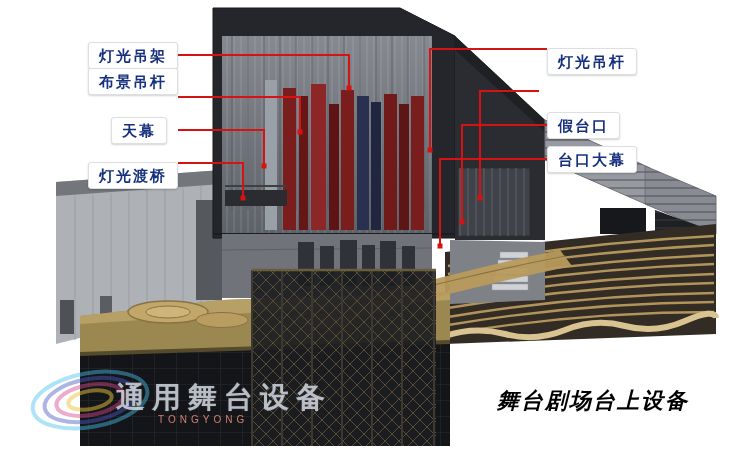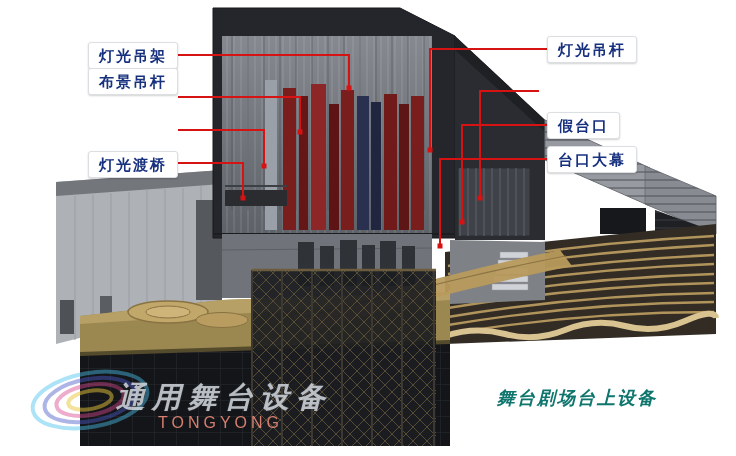--- a/index.html
+++ b/index.html
@@ -19,38 +19,37 @@
     font-weight:bold;
     letter-spacing:2px;
     line-height:1;
     padding:5px 10px 5px 10px;
     white-space:nowrap;
     z-index:5;
     text-align:right;
   }
   .caption{
     position:absolute;left:497px;top:386px;
-    color:#0f766e;
+    color:#000000;
     font-family:"DejaVu Serif","Liberation Serif",serif;
-    font-size:18px;font-weight:bold;font-style:italic;
+    font-size:22px;font-weight:bold;font-style:italic;
     letter-spacing:2px;white-space:nowrap;z-index:6;
   }
   .watermark{position:absolute;left:18px;top:366px;width:330px;height:80px;z-index:4;pointer-events:none;}
   .wm-logo{position:absolute;left:0;top:0;}
   .wm-text{
     position:absolute;left:98px;top:12px;
     color:rgba(214,220,226,0.82);
     font-size:29px;font-weight:600;letter-spacing:7px;white-space:nowrap;
     text-shadow:0 0 2px rgba(120,126,132,0.35);
-    font-style:italic;
   }
   .wm-sub{
     position:absolute;left:140px;top:48px;
     color:rgba(233,138,120,0.9);
-    font-size:16px;letter-spacing:4px;white-space:nowrap;
+    font-size:10px;letter-spacing:4px;white-space:nowrap;
   }
 </style>
 </head>
 <body>
 
 <div id="stage-diagram">
 
   <svg id="scene" viewBox="0 0 736 456">
     <defs>
       <linearGradient id="wallG" x1="0" y1="0" x2="0" y2="1">
@@ -229,23 +228,24 @@
       <rect x="240.5" y="195.5" width="5" height="5"></rect>
       <rect x="427.5" y="147.5" width="5" height="5"></rect>
       <rect x="477.5" y="195.5" width="5" height="5"></rect>
       <rect x="459.5" y="219.5" width="5" height="5"></rect>
       <rect x="437.5" y="243.5" width="5" height="5"></rect>
     </g>
   </svg>
 
   <div class="label" style="left:88px;top:42px">灯光吊架</div>
   <div class="label" style="left:88px;top:68px">布景吊杆</div>
-  <div class="label" style="left:88px;top:151px">灯光渡桥</div>
-
-  <div class="label" style="left:547px;top:36px">灯光吊杆</div>
+  <div class="label" style="left:111px;top:117px">天幕</div>
+  <div class="label" style="left:88px;top:162px">灯光渡桥</div>
+
+  <div class="label" style="left:547px;top:48px">灯光吊杆</div>
   <div class="label" style="left:547px;top:146px">台口大幕</div>
   <div class="label" style="left:547px;top:112px">假台口</div>
 
   <div class="caption">舞台剧场台上设备</div>
 
   <div class="watermark">
     <svg class="wm-logo" width="150" height="70" viewBox="0 0 150 70">
       <g transform="rotate(-10 72 34)" fill="none" stroke-width="4">
         <ellipse cx="72" cy="34" rx="58" ry="27" stroke="#49c0ea" opacity="0.45"></ellipse>
         <ellipse cx="72" cy="34" rx="46" ry="21" stroke="#4a58c8" opacity="0.45"></ellipse>

